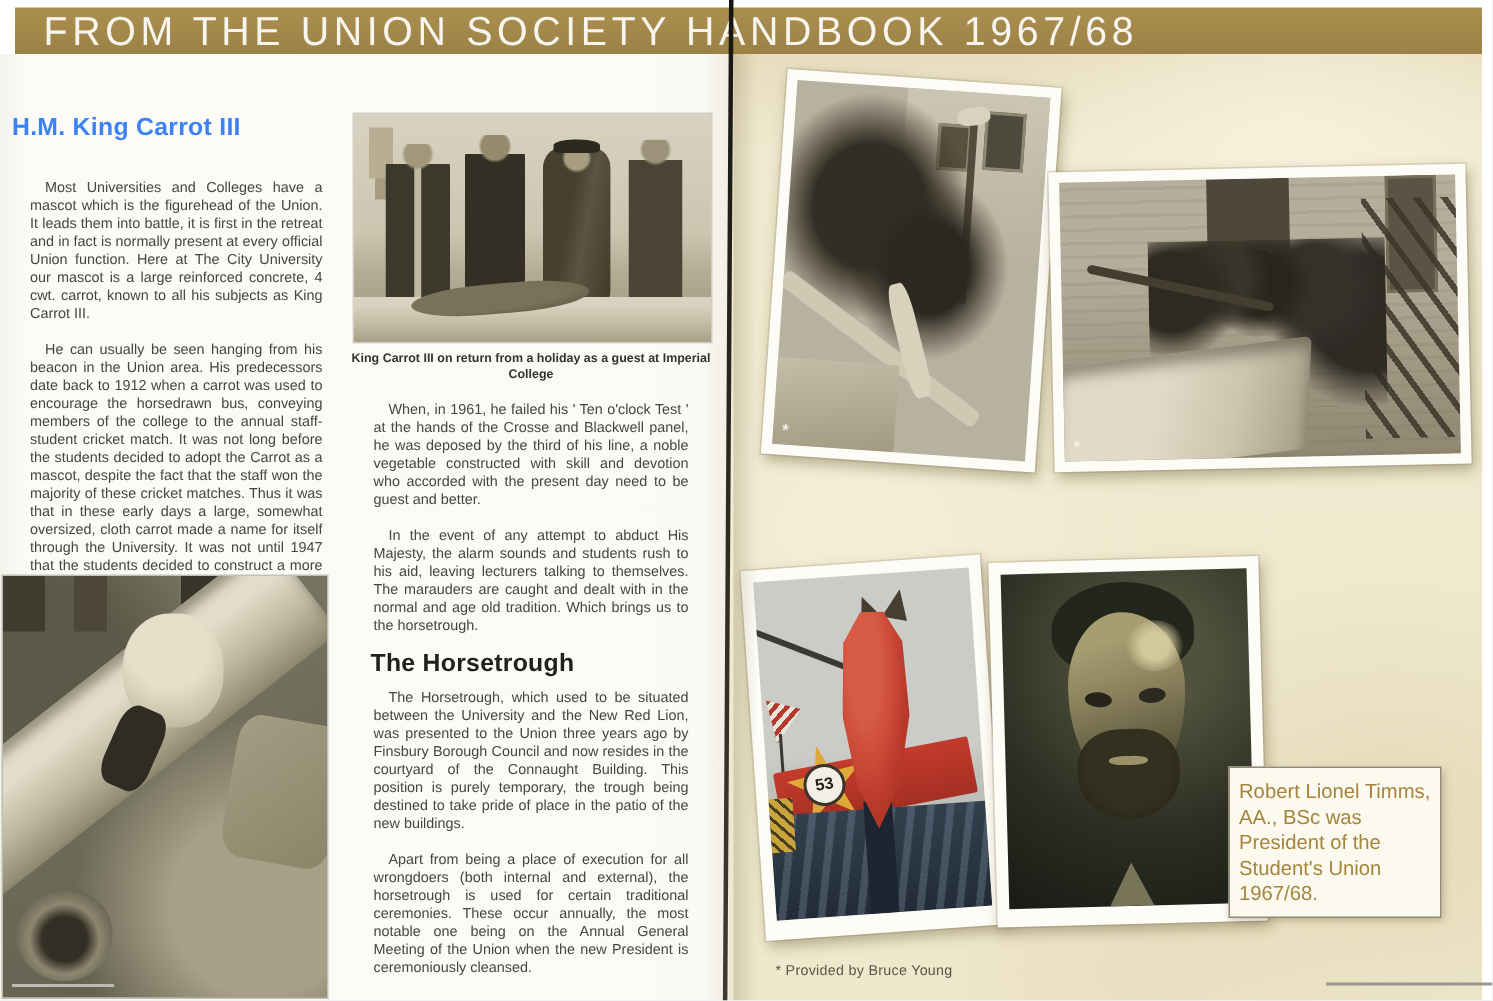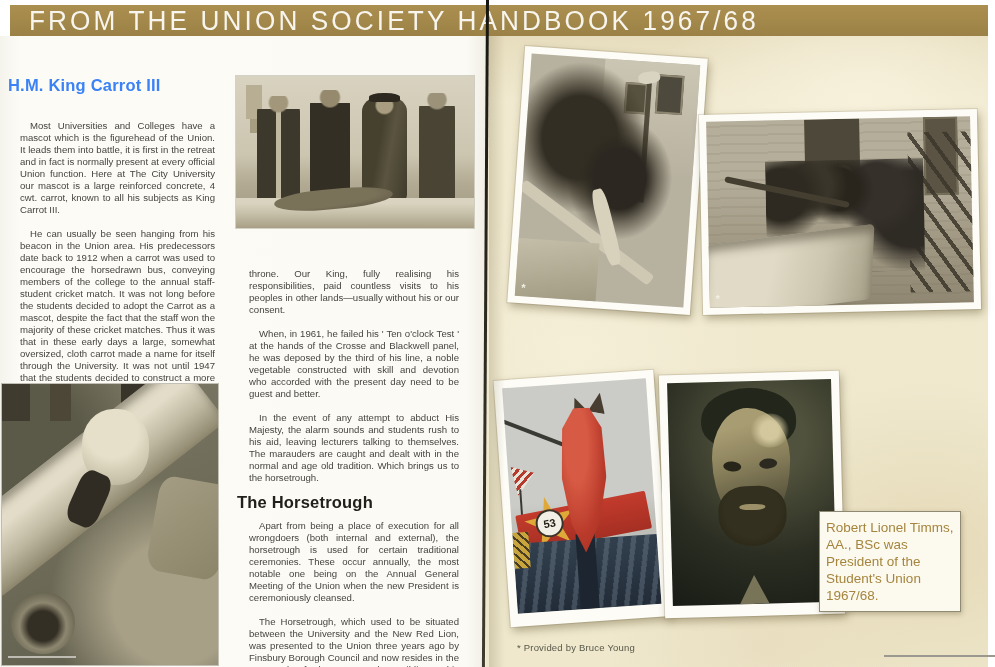--- a/index.html
+++ b/index.html
@@ -46,21 +46,21 @@
   .h1{
     position:absolute; left:8px; top:76px; margin:0;
     font-size:16.5px; font-weight:bold; color:#3b82f6; letter-spacing:.2px;
   }
   .col{ position:absolute; font-size:9.6px; line-height:12px; color:#46453f;
         text-align:justify; }
   .col p{ margin:12px; text-indent:10px; }
   .col p.cont{ text-indent:0; }
   .col1{ left:8px; top:108px; width:219px; }
   .col2{ left:237px; top:256px; width:234px; }
-  .h2{ margin:11px 0 7px 0; font-size:16.5px; font-weight:bold; color:#21201b;
+  .h2{ margin:11px 0 7px 10px; font-size:16.5px; font-weight:bold; color:#21201b;
        text-indent:0 !important; letter-spacing:.2px;}
   .photo-caption{
     position:absolute; left:234px; top:233px; width:240px;
     font-size:8.3px; line-height:10.5px; font-weight:bold; color:#34332c;
     text-align:center;
   }
   
   .photo{ position:absolute; overflow:hidden; }
   .polaroid{
     position:absolute; margin:0; background:#fdfcf6;
@@ -271,28 +271,28 @@
   <div class="photo kings">
     <div class="part kr-poster"></div>
     <div class="part kr-fig kr-fig-1"></div>
     <div class="part kr-fig kr-fig-2"></div>
     <div class="part kr-fig kr-fig-3"></div>
     <div class="part kr-hat"></div>
     <div class="part kr-fig kr-fig-4"></div>
     <div class="part kr-table"></div>
     <div class="part kr-carrot"></div>
   </div>
+  <div class="photo-caption">King Carrot III on return from a holiday as a guest at Imperial College</div>
 
   <div class="col col2">
-    <p class="cont">throne.  Our King, fully realising his responsibilities, paid countless visits to his peoples in other lands—usually without his or our consent.</p>
     <p>When, in 1961, he failed his ' Ten o'clock Test ' at the hands of the Crosse and Blackwell panel, he was deposed by the third of his line, a noble vegetable constructed with skill and devotion who accorded with the present day need to be guest and better.</p>
     <p>In the event of any attempt to abduct His Majesty, the alarm sounds and students rush to his aid, leaving lecturers talking to themselves.  The marauders are caught and dealt with in the normal and age old tradition.  Which brings us to the horsetrough.</p>
     <h2 class="h2">The Horsetrough</h2>
+    <p>The Horsetrough, which used to be situated between the University and the New Red Lion, was presented to the Union three years ago by Finsbury Borough Council and now resides in the courtyard of the Connaught Building.  This position is purely temporary, the trough being destined to take pride of place in the patio of the new buildings.</p>
     <p>Apart from being a place of execution for all wrongdoers (both internal and external), the horsetrough is used for certain traditional ceremonies.  These occur annually, the most notable one being on the Annual General Meeting of the Union when the new President is ceremoniously cleansed.</p>
-    <p>The Horsetrough, which used to be situated between the University and the New Red Lion, was presented to the Union three years ago by Finsbury Borough Council and now resides in the courtyard of the Connaught Building.  This position is purely temporary, the trough being destined to take pride of place in the patio of the new buildings.</p>
   </div>
 
   <div class="photo carry">
     <div class="part tc-top"></div>
     <div class="part tc-stone"></div>
     <div class="part tc-trough"></div>
     <div class="part tc-basin"></div>
     <div class="part tc-person"></div>
     <div class="part tc-legs"></div>
   </div>

